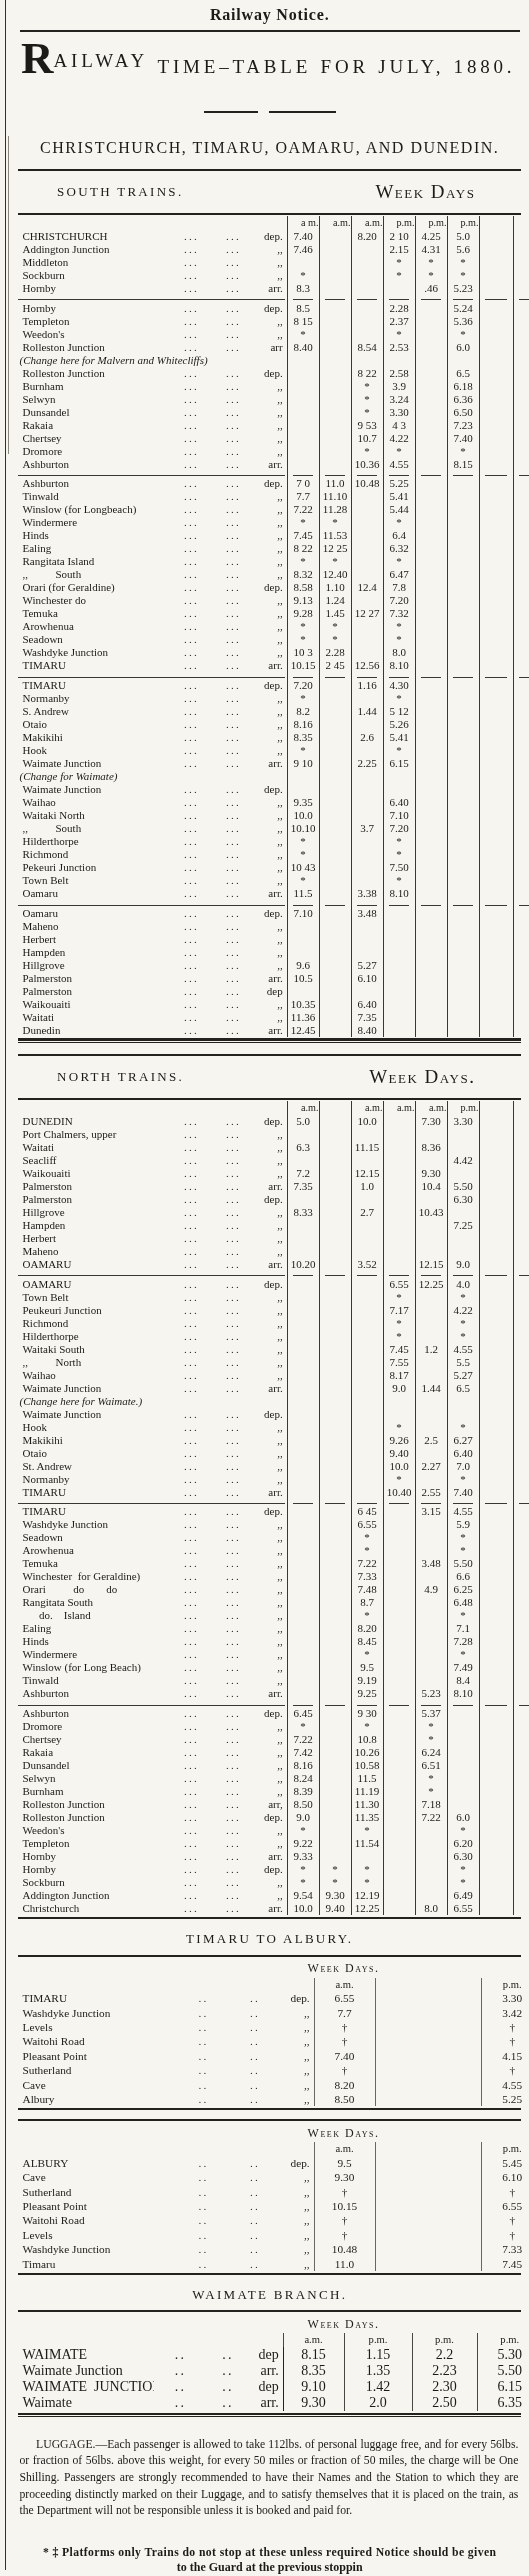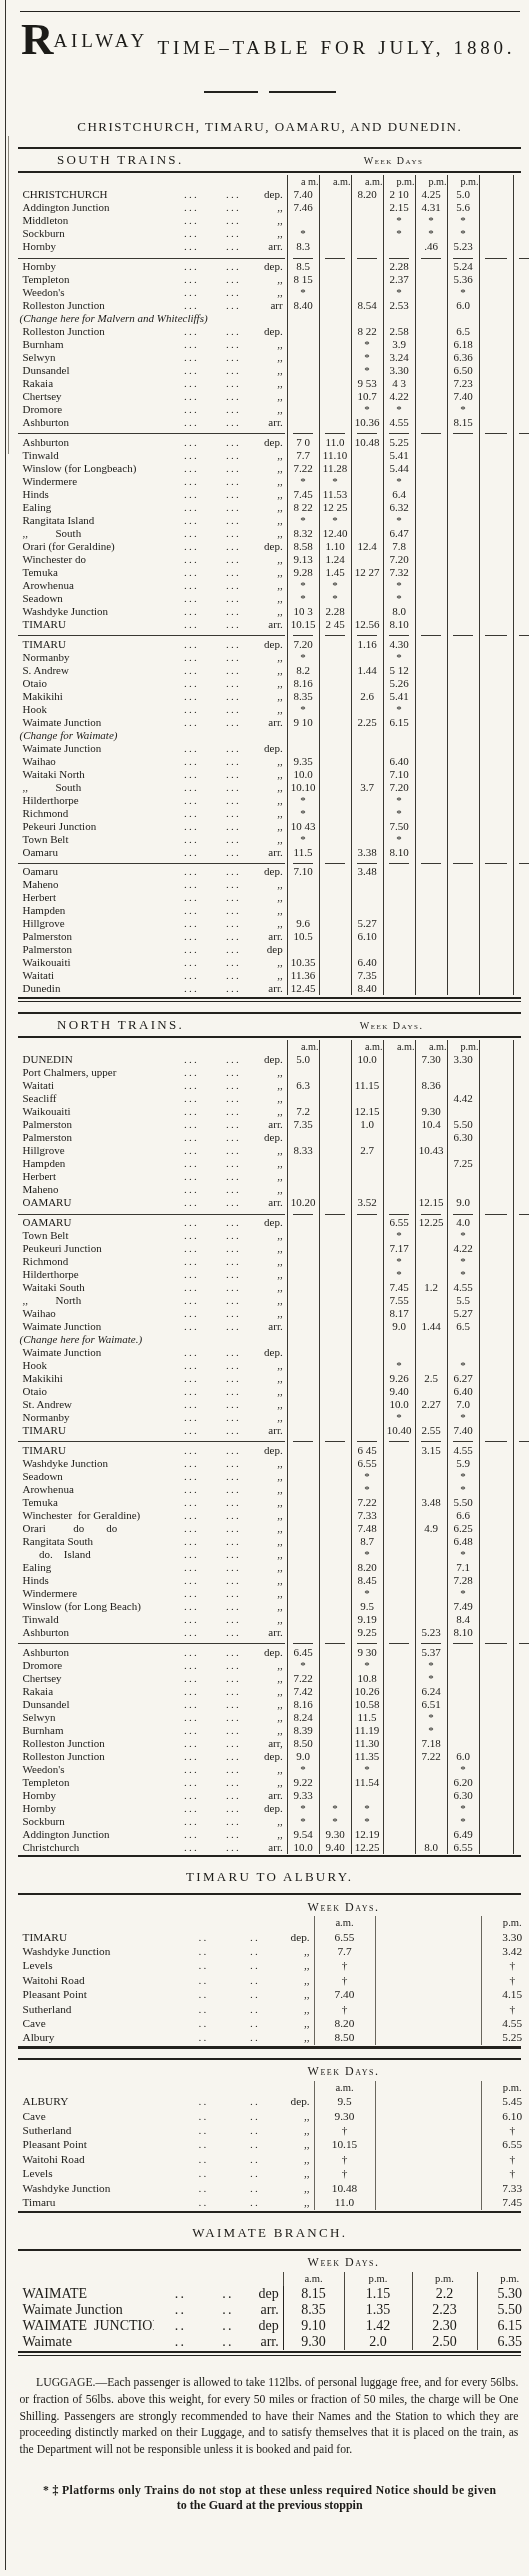--- a/index.html
+++ b/index.html
@@ -14,28 +14,28 @@
   .rule-thin{height:1.5px;background:#23221e;margin:6px 1.5px 0 1.5px;}
   .main-title{display:flex;align-items:baseline;justify-content:space-between;
               padding:7.6px 6px 0 3px;height:64px;}
   .drop-wrap{display:flex;align-items:flex-start;}
   .drop-cap{font-size:45px;line-height:39px;font-weight:bold;letter-spacing:0;}
   .title-word{font-size:19px;letter-spacing:3.8px;font-weight:500;padding-top:10.6px;}
   .title-word.first{padding-top:10.6px;text-align:right;}
   .title-divider{display:flex;justify-content:center;gap:10.6px;margin:7.6px 0 0 0;}
   .title-divider span{display:inline-block;border-top:2.3px solid #23221e;}
   .td-a{width:54px}.td-b{width:67px}
-  .subtitle{text-align:center;font-size:13px;letter-spacing:1.5px;margin-top:26px;font-weight:500;}
+  .subtitle{text-align:center;font-size:16px;letter-spacing:1.5px;margin-top:26px;font-weight:500;}
 
   
   section{margin-top:9px;}
   .band{border-top:2.3px solid #23221e;border-bottom:2.3px solid #23221e;
-        display:flex;align-items:center;padding:3px 0;gap:21px;}
+        display:flex;align-items:center;padding:10px 0;gap:21px;}
   .band-left{font-size:13px;letter-spacing:2.3px;padding-left:39px;}
-  .band-right{font-variant:small-caps;font-size:10px;letter-spacing:1.5px;margin-left:auto;margin-right:98px;}
+  .band-right{font-variant:small-caps;font-size:19px;letter-spacing:1.5px;margin-left:auto;margin-right:46px;}
   .small-title{text-align:center;font-size:13px;letter-spacing:2.3px;margin:12px 0 7.6px 0;}
   .band-s{border-top:2.3px solid #23221e;padding:4.5px 0 0 0;}
   .band-s .wd{font-variant:small-caps;font-size:12px;letter-spacing:1.5px;text-align:center;
               margin-left:227px;width:197px;}
 
   
   table{width:100%;border-collapse:collapse;table-layout:fixed;margin-top:1.5px;}
   td,th{padding:0;overflow:hidden;white-space:pre;font-weight:normal;}
   .bigtbl td{font-size:11px;line-height:13px;height:13px;}
   .bigtbl th{font-size:10.2px;line-height:13.6px;text-align:right;}
@@ -65,20 +65,21 @@
   .fn1{font-size:11.7px;text-align:center;letter-spacing:0.4px;}
   .fn2{font-size:12px;text-align:center;margin-top:0.8px;}
 </style>
 </head>
 <body>
 
 <div class="sheet">
   <div class="edge-line"></div>
   <div class="edge-line2"></div>
 
+  <div class="notice-title">Railway Notice.</div>
   <div class="rule-thin"></div>
 
   <div class="main-title">
     <span class="drop-wrap">
       <span class="drop-cap">R</span>
       <span class="title-word first">AILWAY</span>
     </span>
     <span class="title-word">TIME–TABLE</span>
     <span class="title-word">FOR</span>
     <span class="title-word">JULY,</span>

